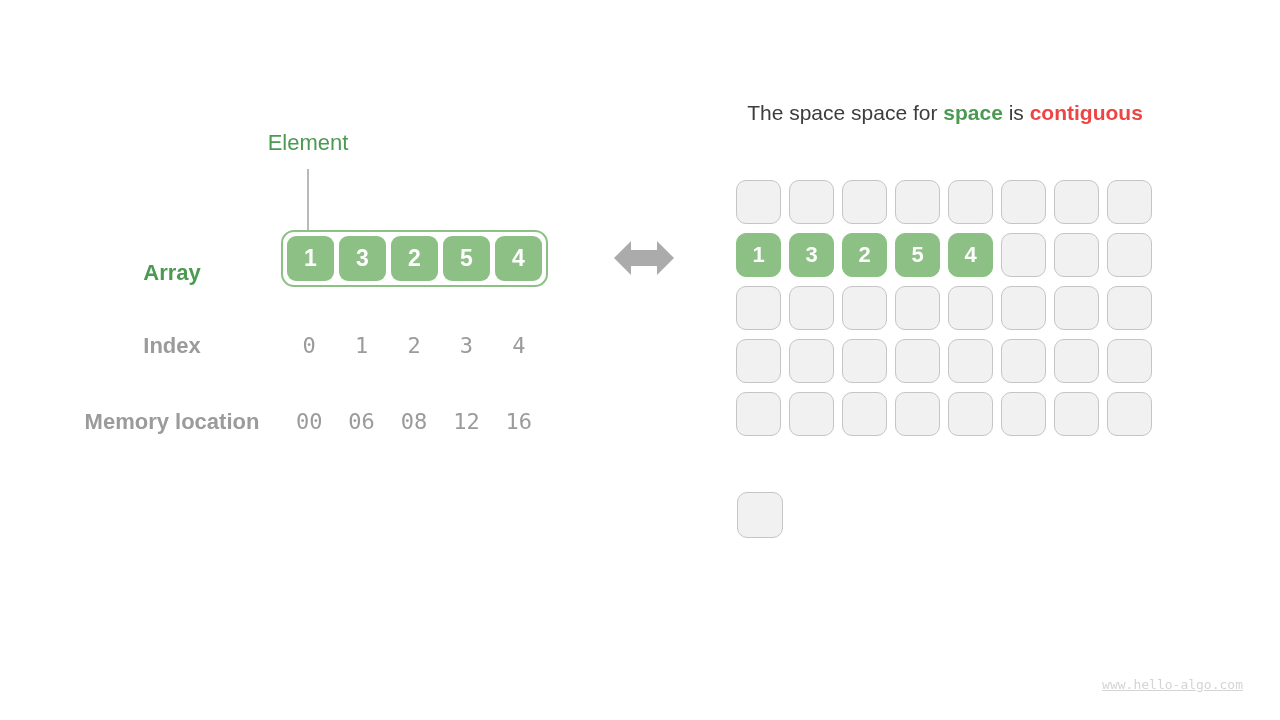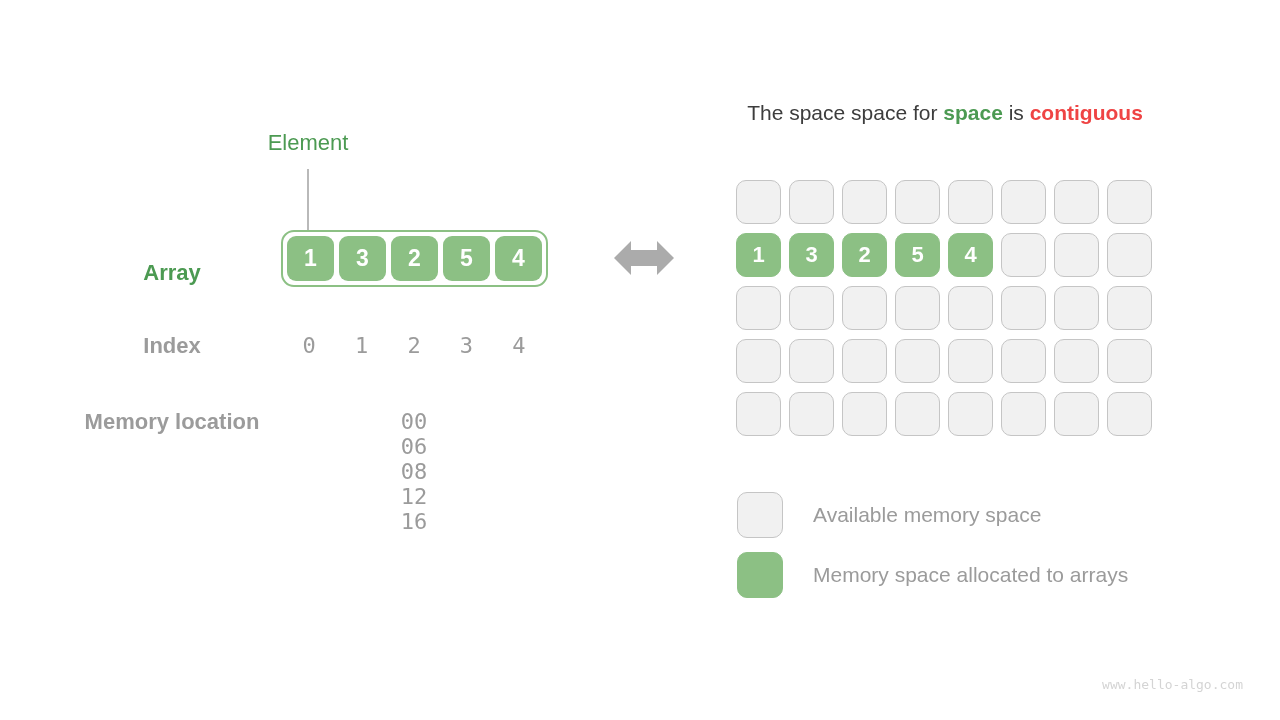--- a/index.html
+++ b/index.html
@@ -45,21 +45,21 @@
   }
 
   .value-row {
     left: 283px; width: 262px;
     display: flex;
     font-family: "DejaVu Sans Mono", monospace;
     font-size: 22px; color: #9b9b9b;
   }
   .value-row span { flex: 1; text-align: center; }
   .index-values-pos  { top: 333px; }
-  .memory-values-pos { top: 409px; flex-direction: column; }
+  .memory-values-pos { top: 409px; }
 
   
   .double-arrow { left: 614px; top: 238px; }
 
   
   .title {
     left: 640px; top: 101px; width: 610px;
     text-align: center;
     font-size: 21px; color: #3d3d3d;
   }
@@ -92,21 +92,21 @@
   .swatch.available { background: #f1f1f1; border: 1.5px solid #c5c5c5; }
   .swatch.allocated { background: #8CC084; border: 1.5px solid #8CC084; }
   .legend-text {
     margin-left: 30px;
     font-size: 21px; color: #9b9b9b;
   }
 
   .watermark {
     right: 37px; top: 677px;
     font-family: "DejaVu Sans Mono", monospace;
-    font-size: 13px; color: #d4d4d4;
+    font-size: 13px; color: #d4d4d4; text-decoration: underline;
   }
 </style>
 </head>
 <body>
 
 <div class="abs element-label">Element</div>
 
 <div class="abs pointer-line"></div>
 
 <div class="abs row-label green array-label-pos">Array</div>
@@ -188,21 +188,16 @@
     <div class="mem-cell"></div>
     <div class="mem-cell"></div>
     <div class="mem-cell"></div>
     <div class="mem-cell"></div>
     <div class="mem-cell"></div>
   </div>
 
 <div class="abs legend" id="legend">
     <div class="legend-row">
       <div class="swatch available"></div>
-      <div class="legend-text">Available memory space</div>
     </div>
-    <div class="legend-row">
-      <div class="swatch allocated"></div>
-      <div class="legend-text">Memory space allocated to arrays</div>
-    </div>
   </div>
 
 <div class="abs watermark">www.hello-algo.com</div>
 
 </body></html>

